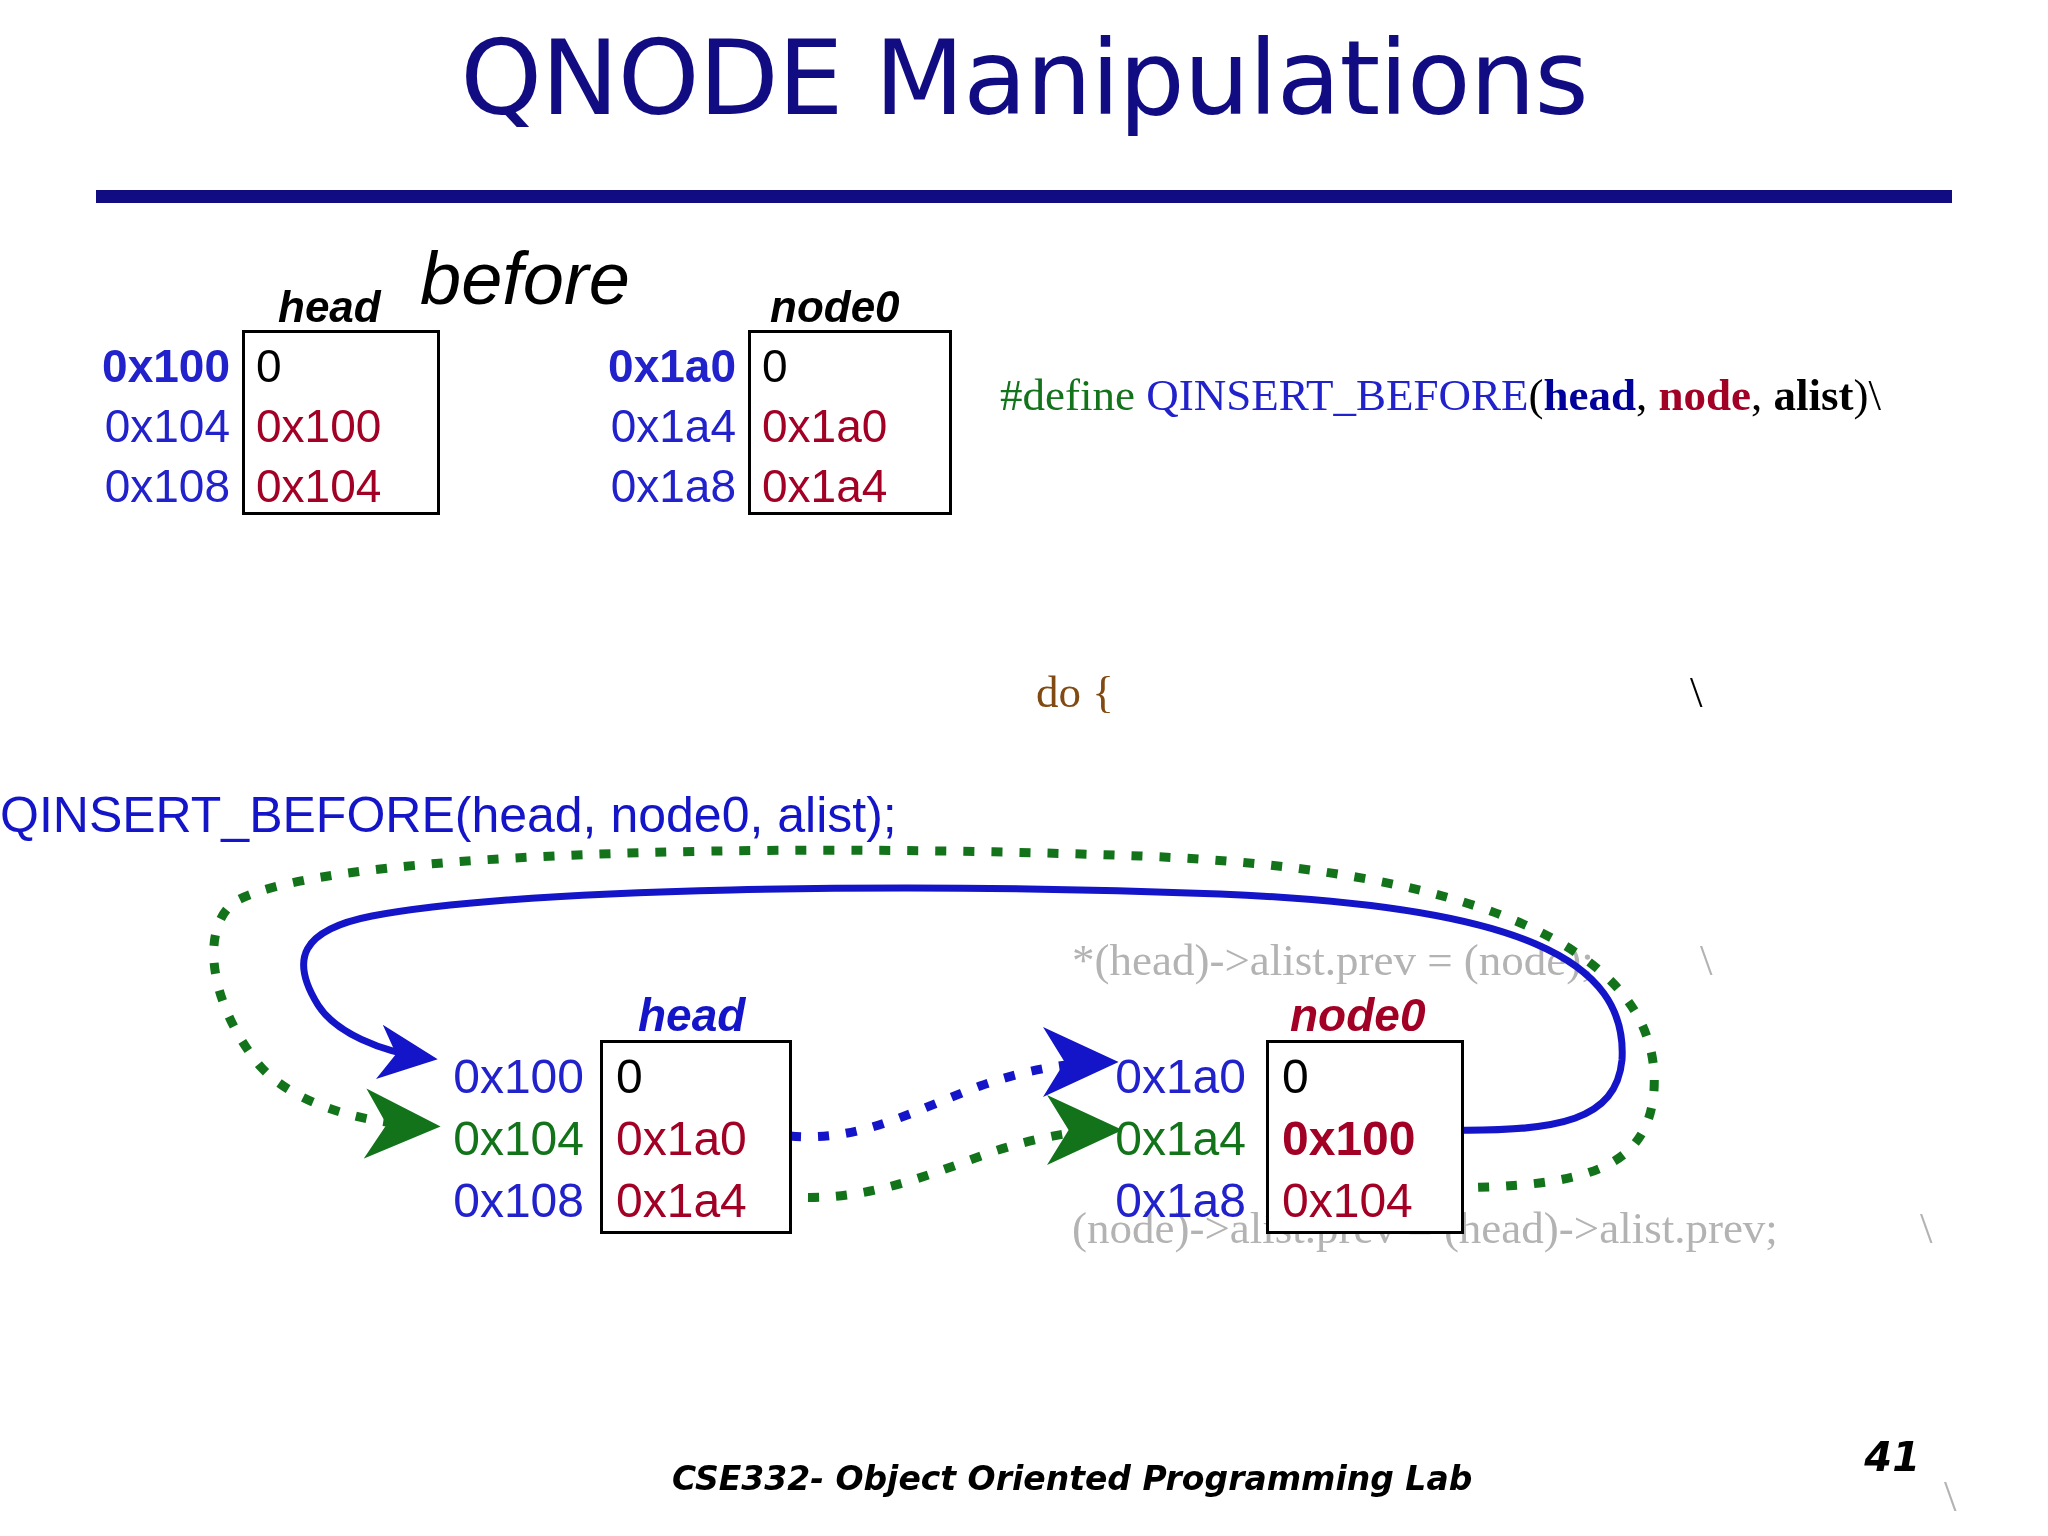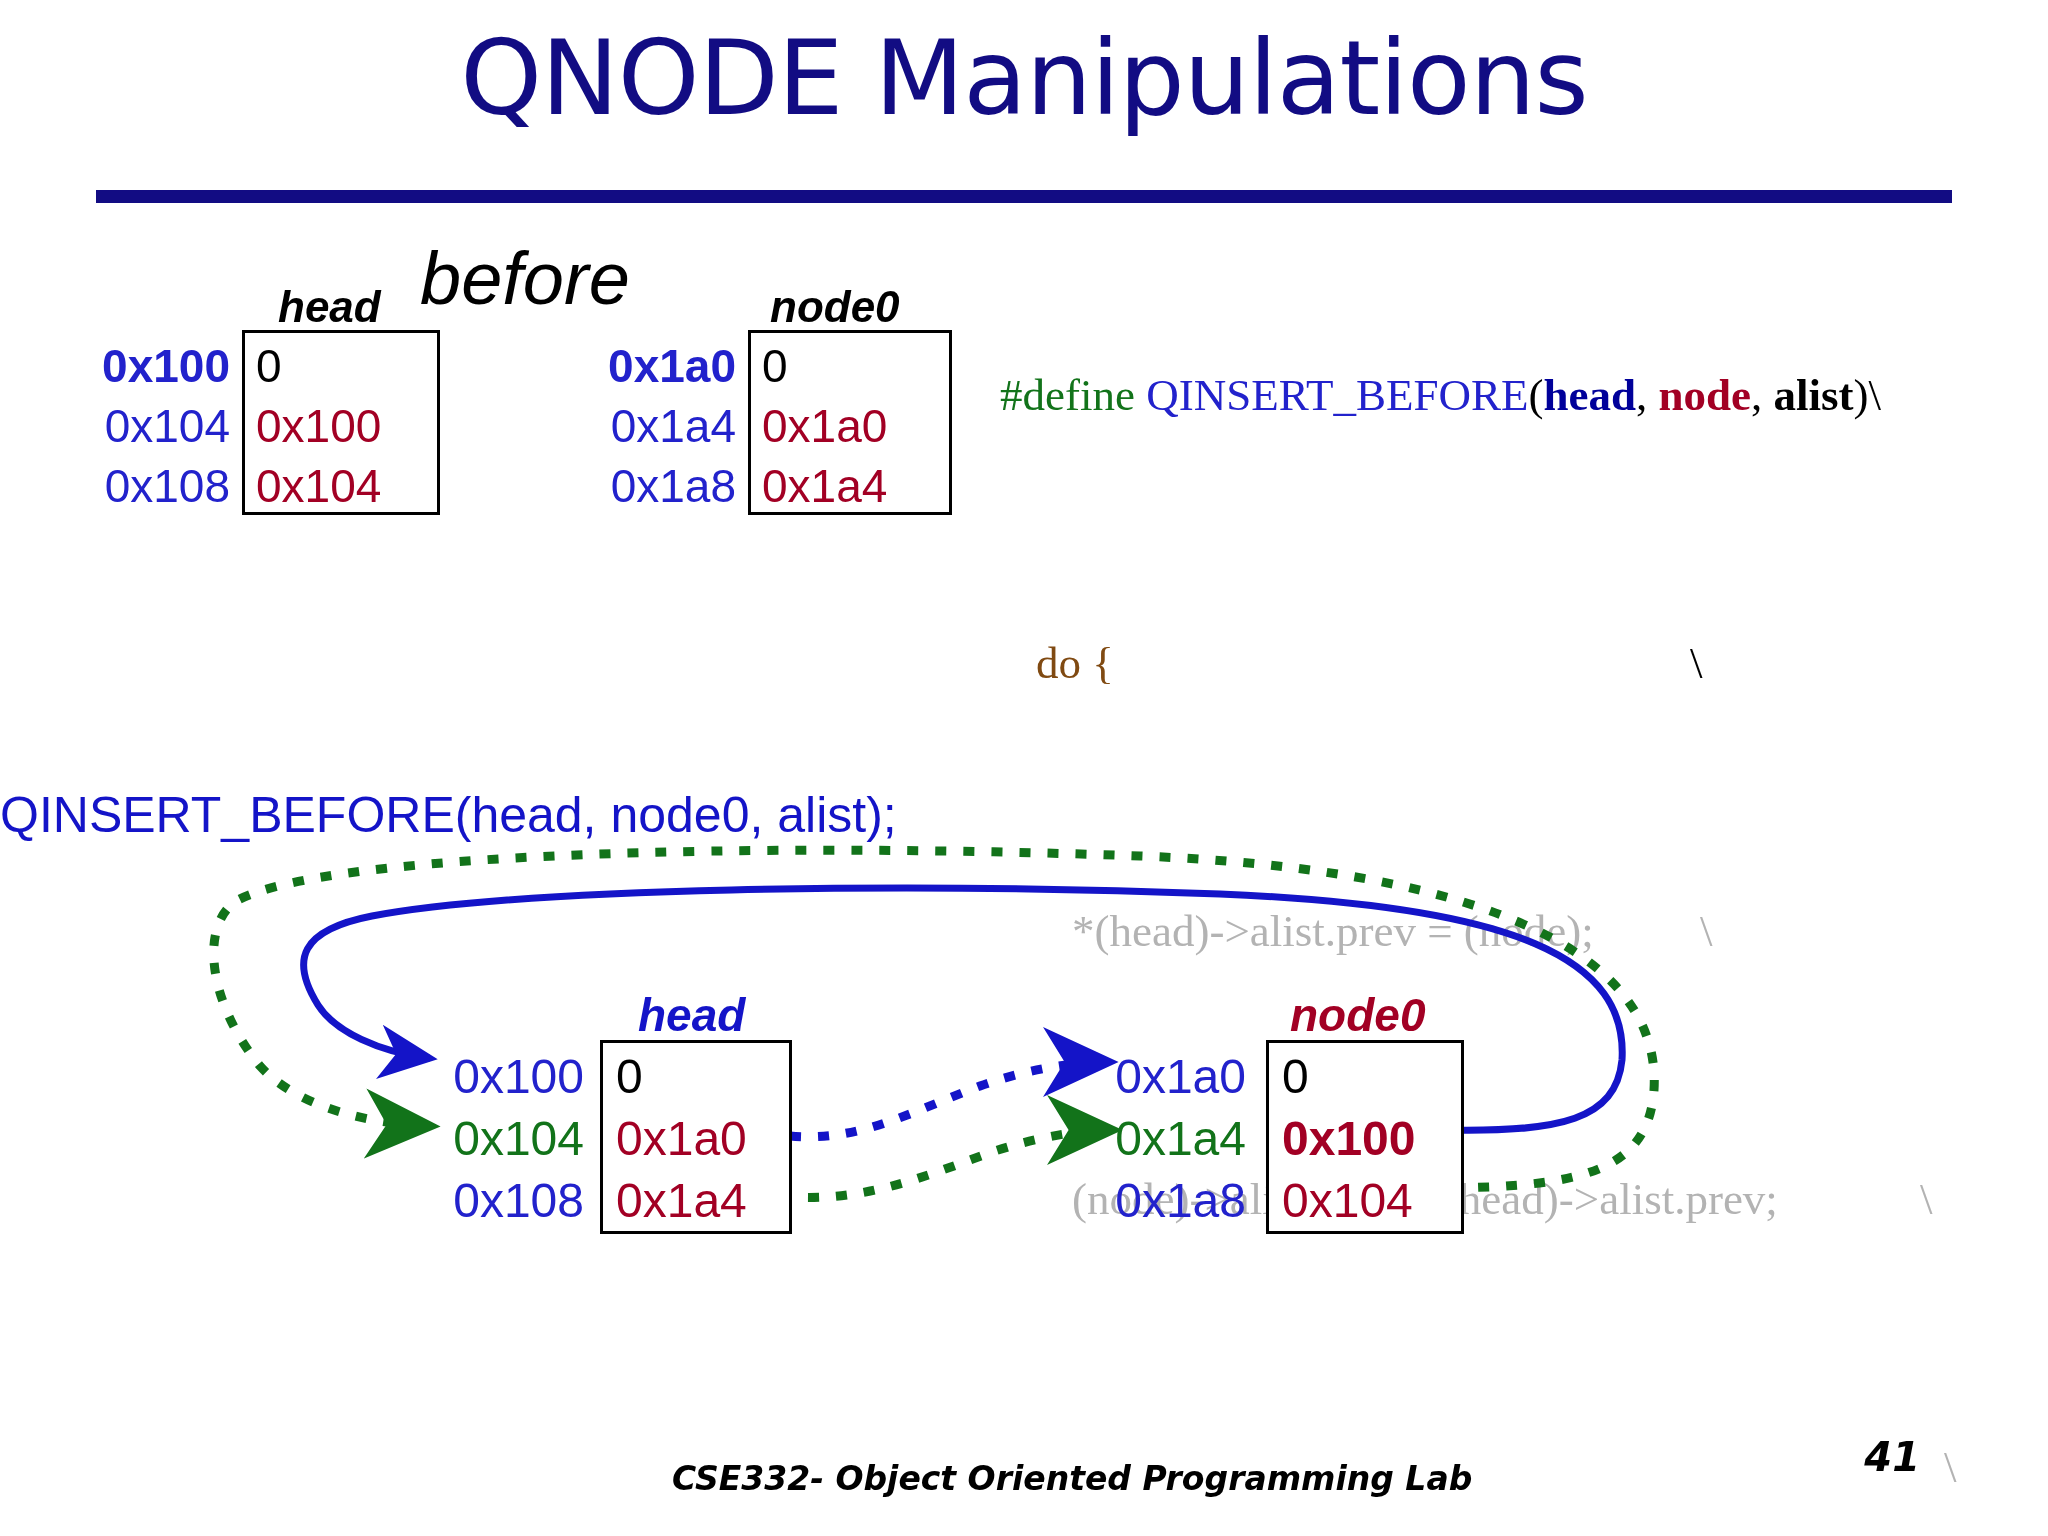--- a/index.html
+++ b/index.html
@@ -158,21 +158,21 @@
     <div class="mem-cells" style="left:152px;top:6px;width:196px;">
       <div class="row" style="color:#000;">0</div>
       <div class="row" style="color:#a20024;">0x1a0</div>
       <div class="row" style="color:#a20024;">0x1a4</div>
     </div>
   </div>
 
   <div class="code">
     <span class="ln"><span class="c-green">#define</span> <span class="c-blue">QINSERT_BEFORE</span><span>(</span><span class="c-navy">head</span><span>, </span><span class="c-red">node</span><span>, </span><span class="c-black-b">alist</span><span>)\</span></span>
 
-    <span class="ln" style="padding-left:36px;"><span class="c-brown">do {</span><span class="cont" style="left:690px;">\</span></span>
+    <span class="ln" style="padding-left:36px;margin-top:29px;"><span class="c-brown">do {</span><span class="cont" style="left:690px;">\</span></span>
 
     <span class="ln c-gray" style="padding-left:72px;"><span>*(head)-&gt;alist.prev = (node);</span><span class="cont" style="left:700px;">\</span></span>
 
     <span class="ln c-gray" style="padding-left:72px;"><span>(node)-&gt;alist.prev = (head)-&gt;alist.prev;</span><span class="cont" style="left:920px;">\</span></span>
 
     <span class="ln c-gray" style="padding-left:72px;"><span class="cont" style="left:944px;">\</span></span>
 
     
 
     

